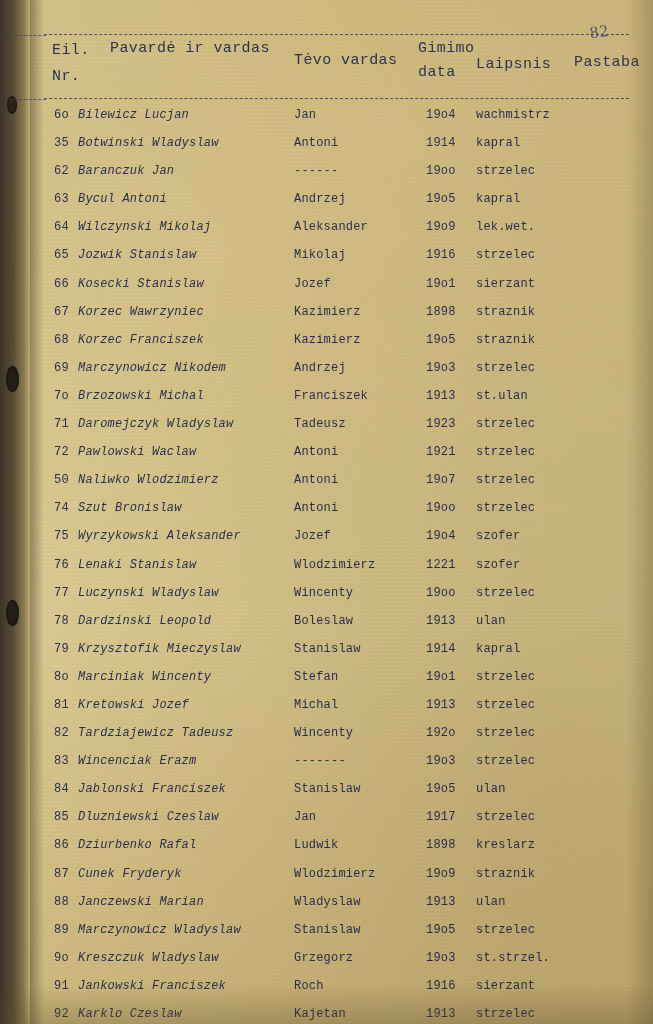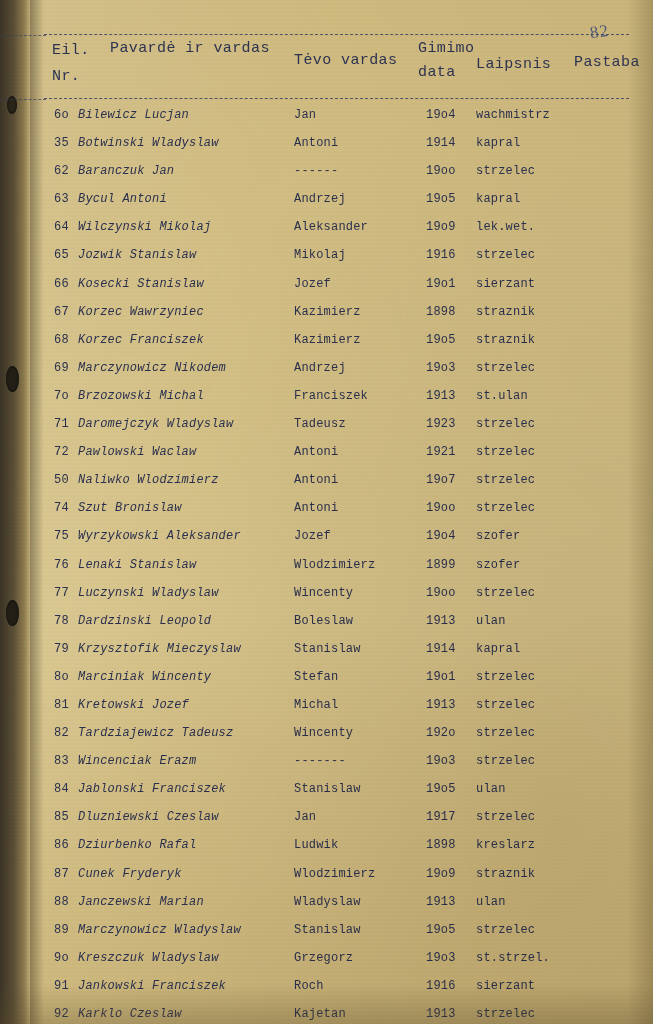--- a/index.html
+++ b/index.html
@@ -313,21 +313,21 @@
           <div class="c c-name">Wyrzykowski Aleksander</div>
           <div class="c c-fath">Jozef</div>
           <div class="c c-year">19o4</div>
           <div class="c c-rank">szofer</div>
           <div class="c c-note"></div>
         </div>
         <div class="row">
           <div class="c c-nr">76</div>
           <div class="c c-name">Lenaki Stanislaw</div>
           <div class="c c-fath">Wlodzimierz</div>
-          <div class="c c-year">1899</div>
+          <div class="c c-year">1221</div>
           <div class="c c-rank">szofer</div>
           <div class="c c-note"></div>
         </div>
         <div class="row">
           <div class="c c-nr">77</div>
           <div class="c c-name">Luczynski Wladyslaw</div>
           <div class="c c-fath">Wincenty</div>
           <div class="c c-year">19oo</div>
           <div class="c c-rank">strzelec</div>
           <div class="c c-note"></div>

